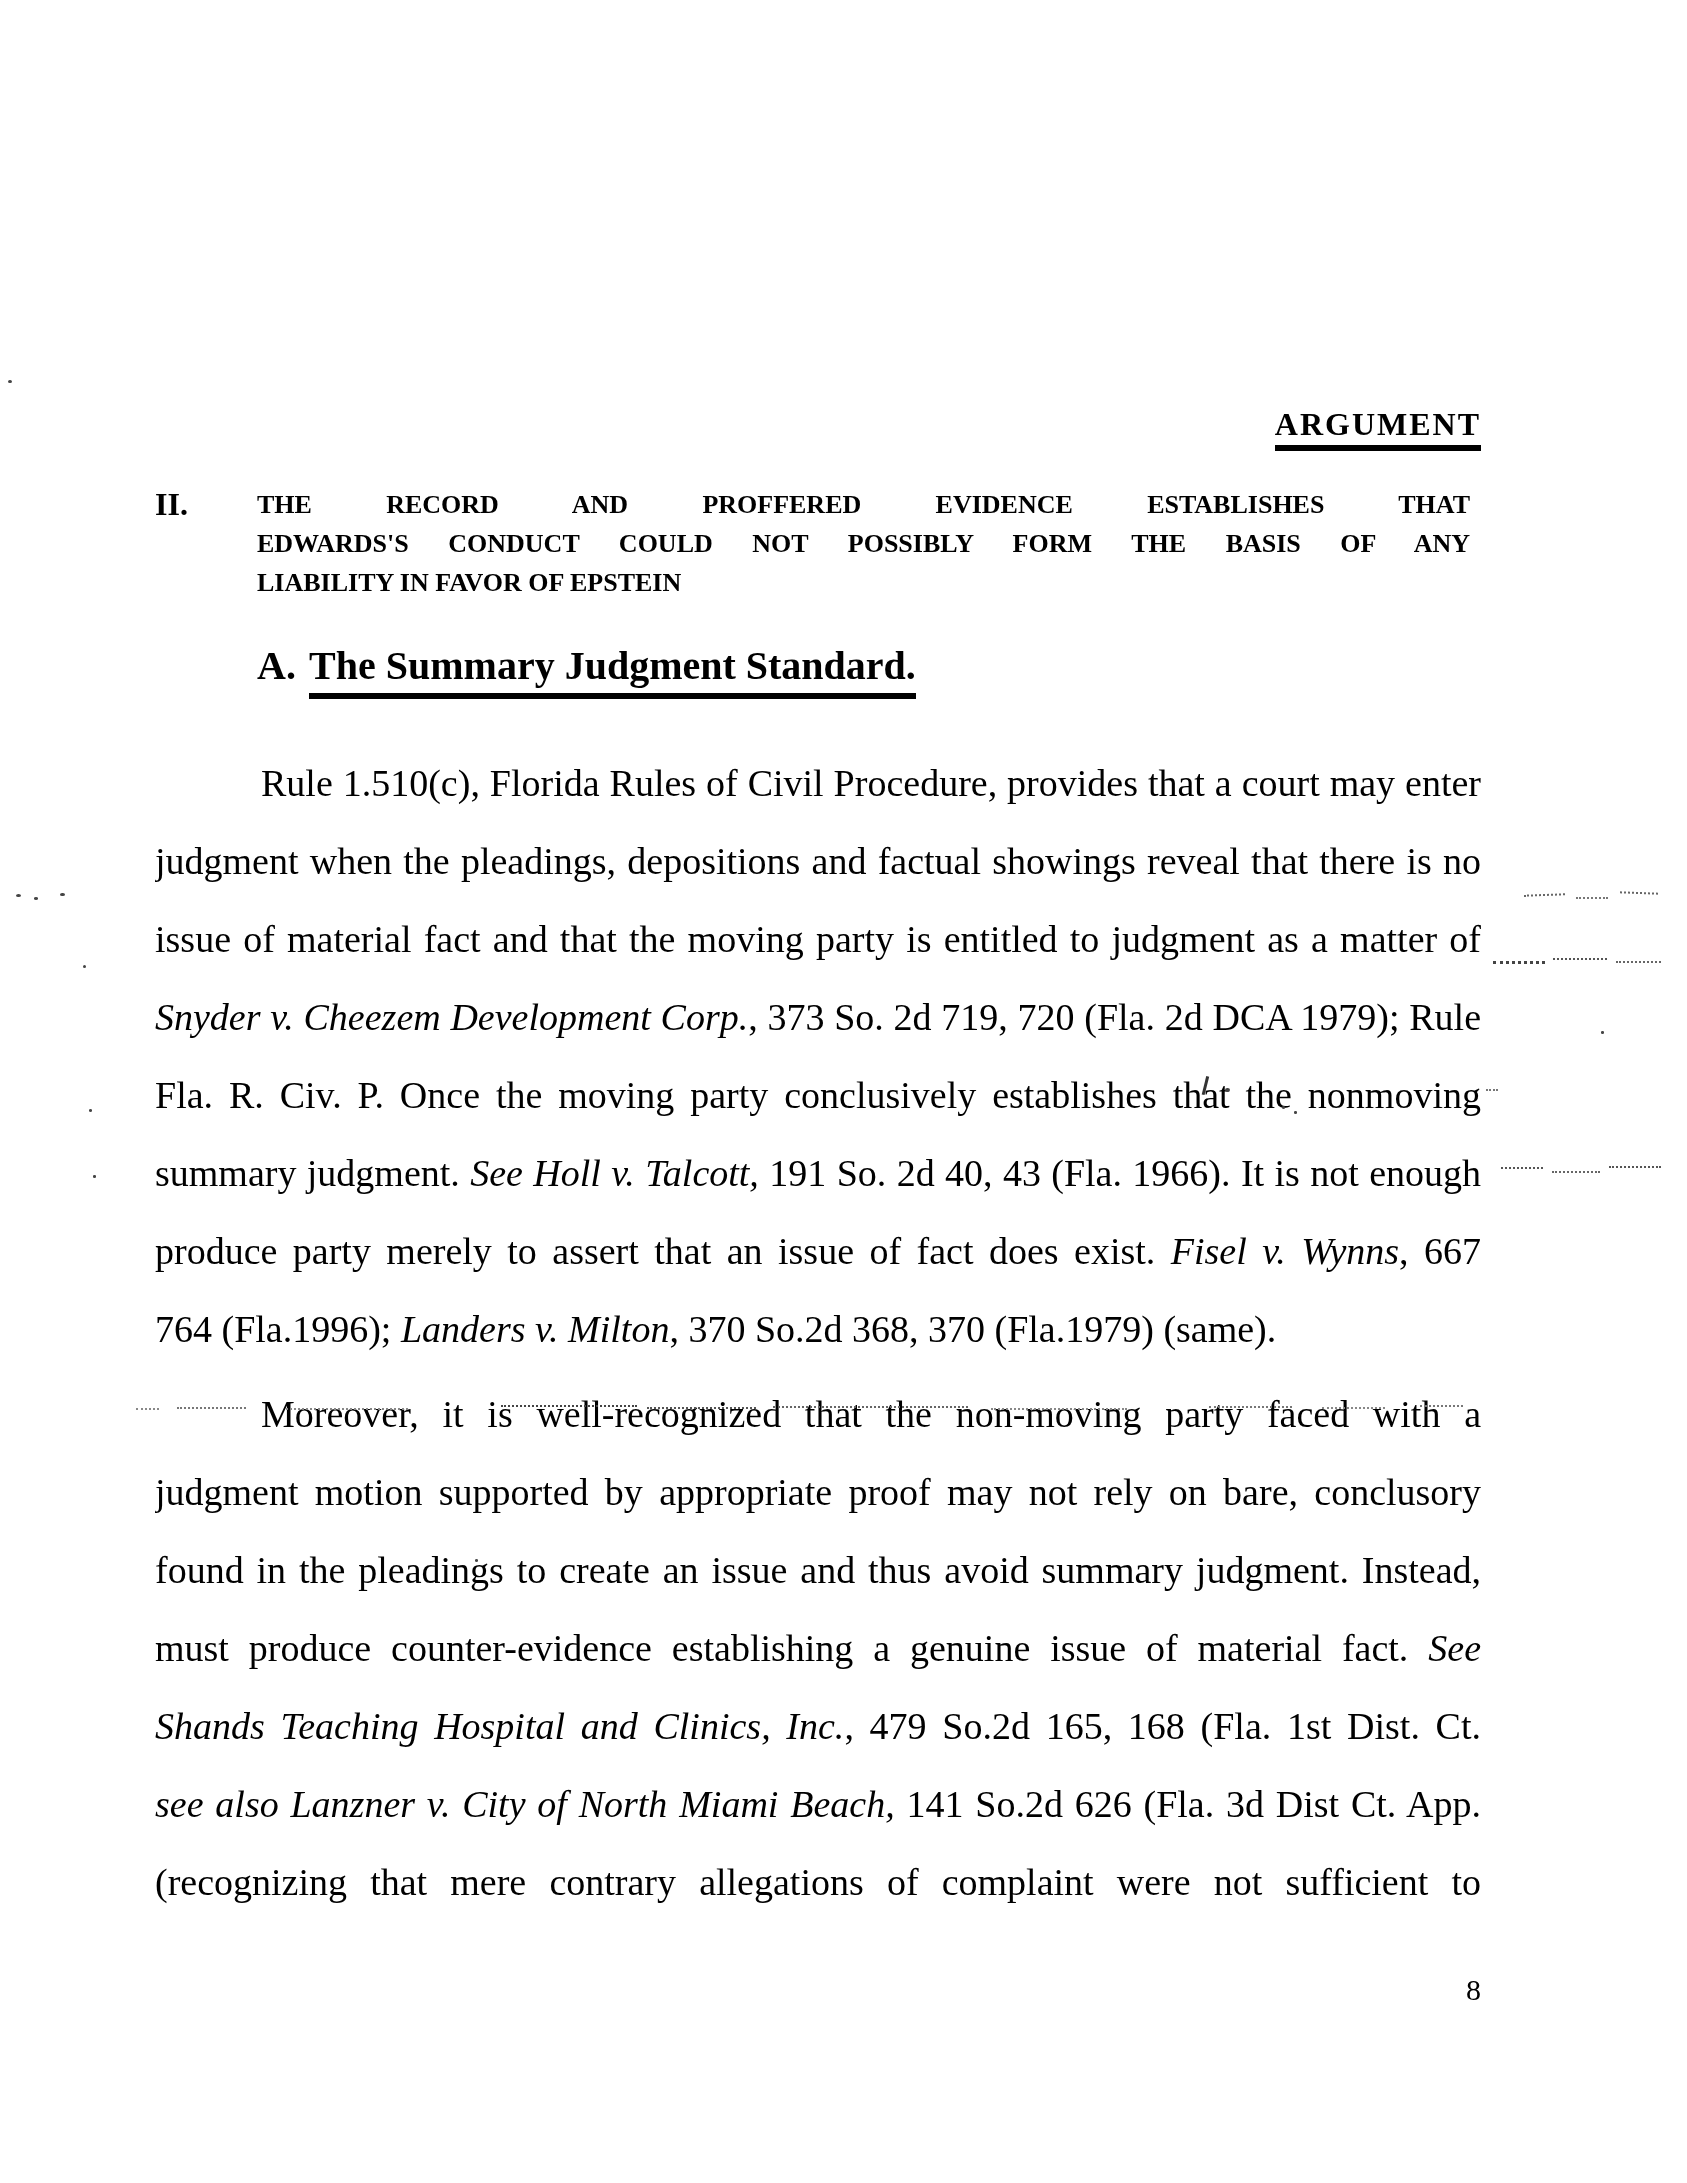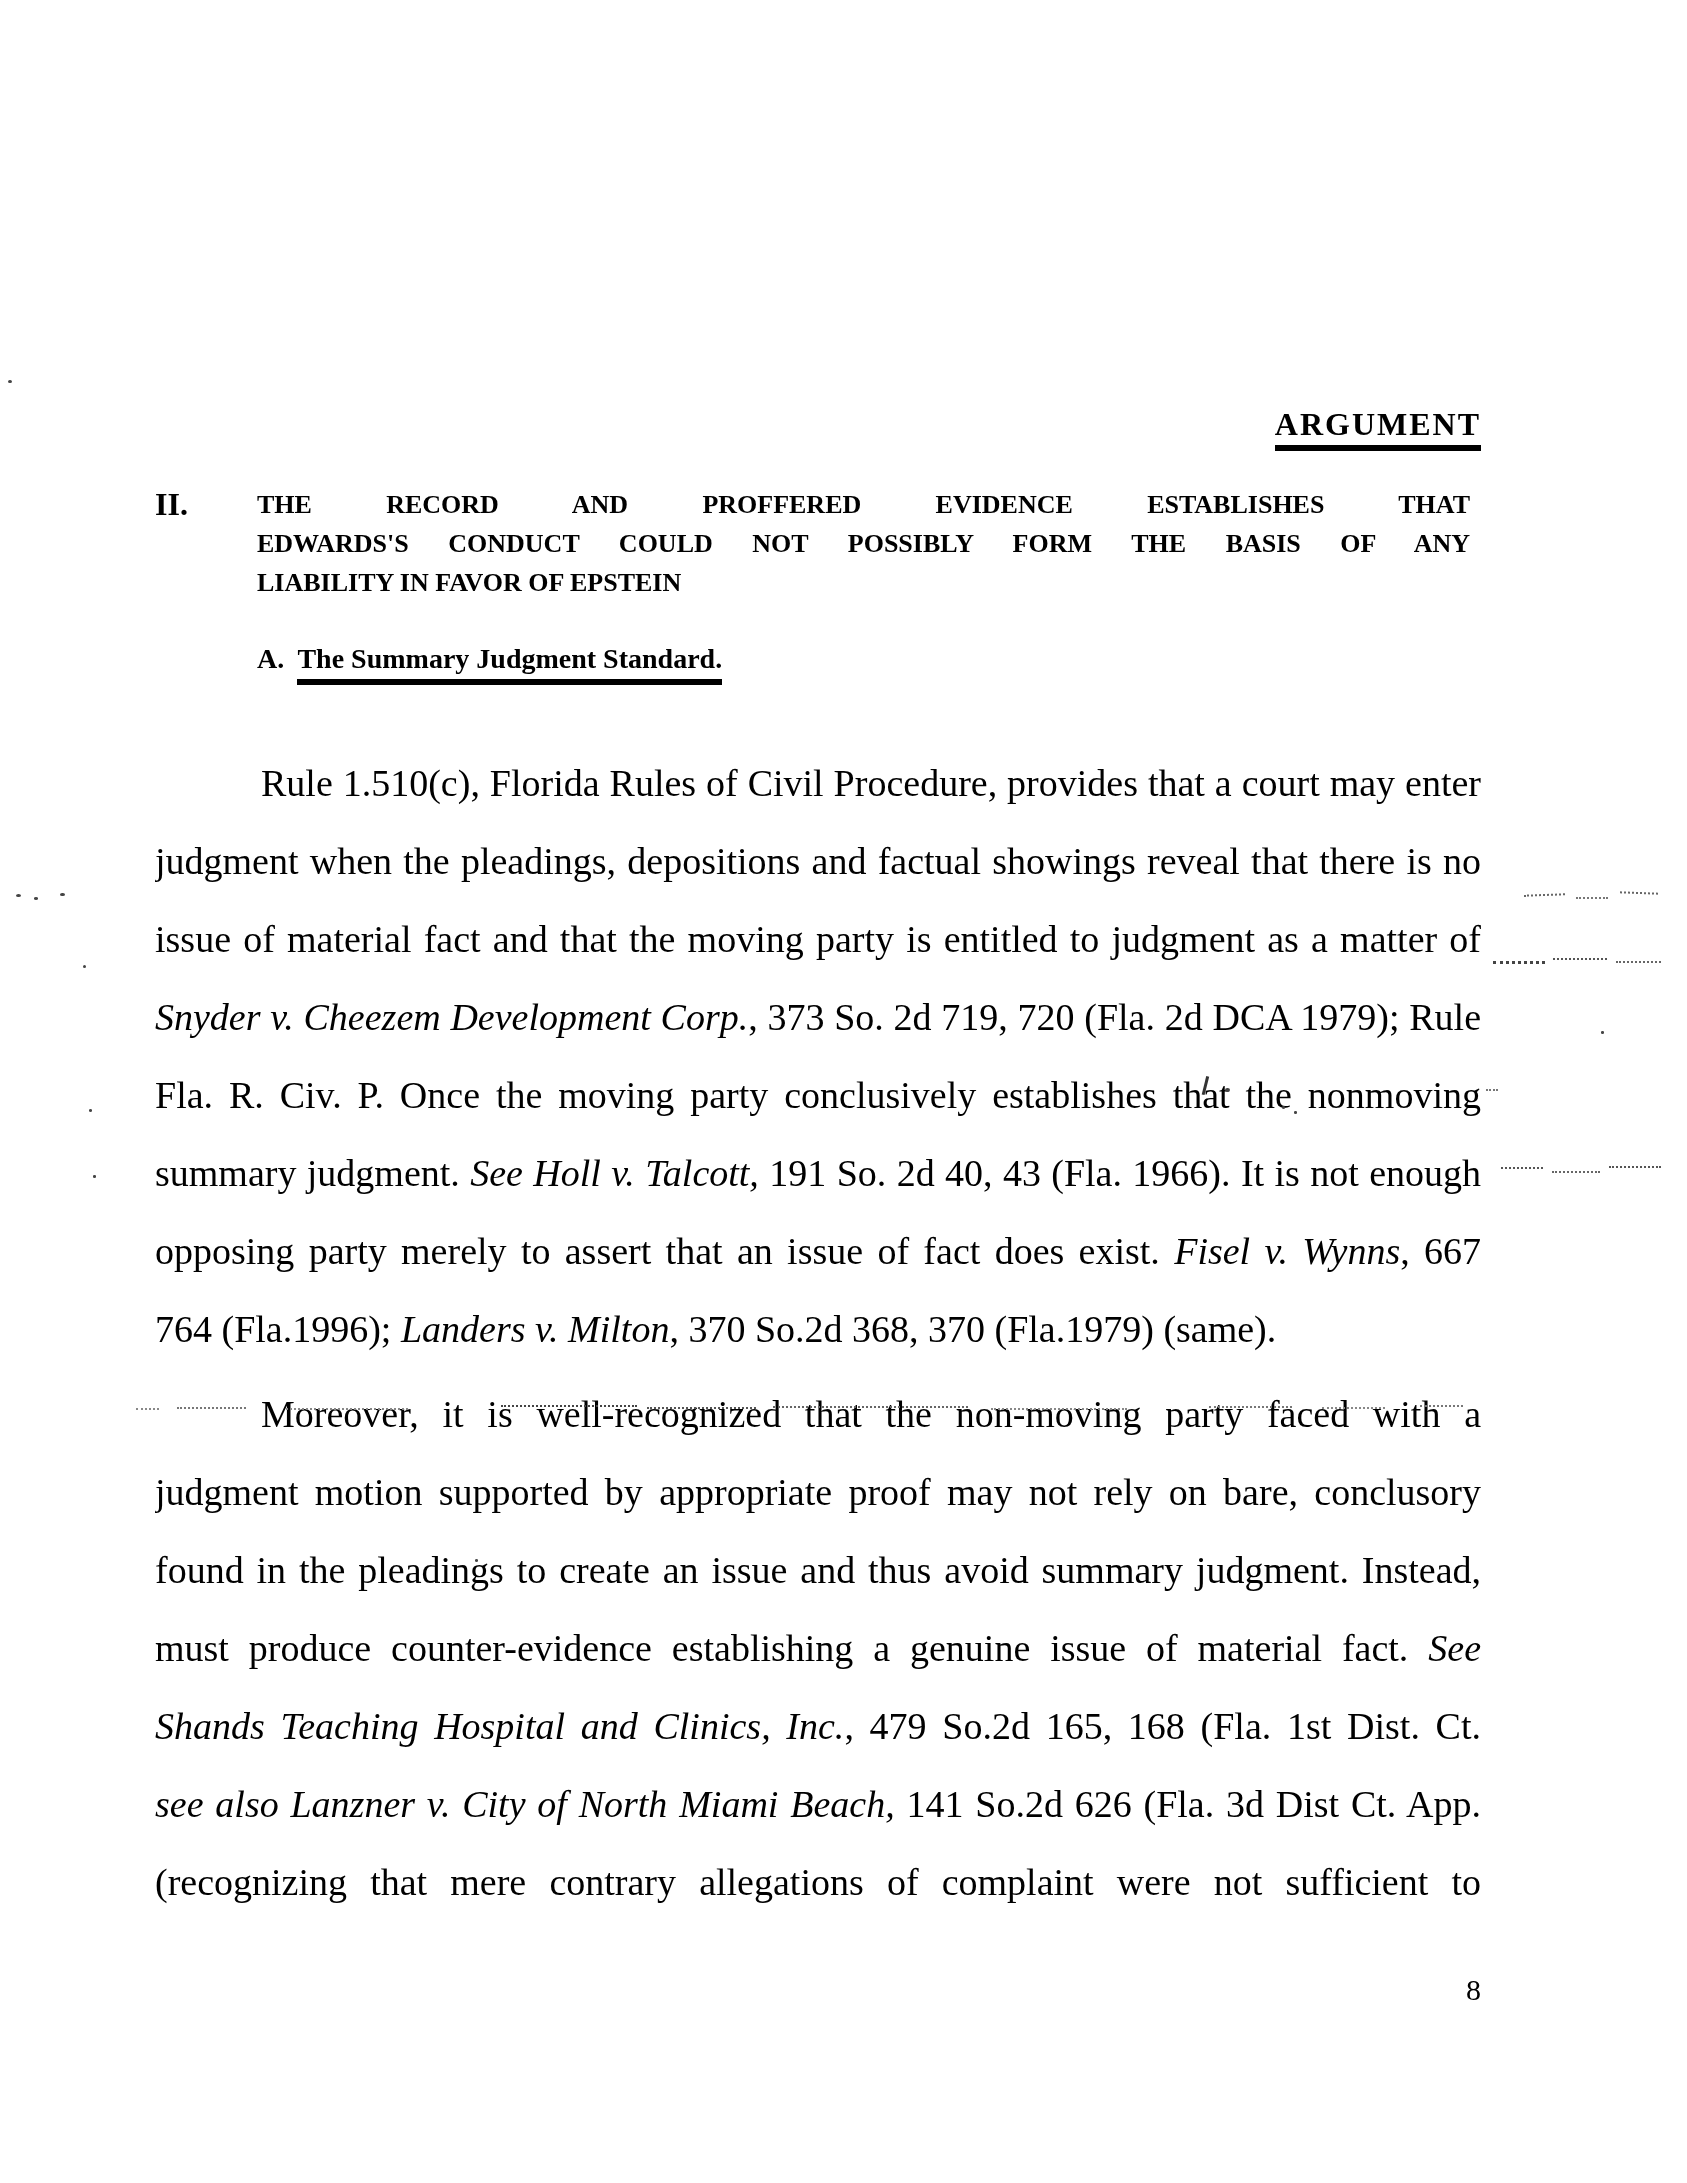--- a/index.html
+++ b/index.html
@@ -31,21 +31,21 @@
   }
   .sec-heading{
     position:absolute;left:257px;top:485px;width:1213px;
     font-size:26px;font-weight:bold;line-height:39px;
   }
   .hline{text-align:left;}
   .hline.just{text-align:justify;text-align-last:justify;}
   
   .subsec{
     position:absolute;left:257px;top:644px;
-    font-size:28px;font-weight:bold;line-height:1.1;
+    font-size:40px;font-weight:bold;line-height:1.1;
   }
   .subsec .us{border-bottom:6.6px solid #000;padding-bottom:5.3px;margin-left:13.2px;}
   
   .body-col{
     position:absolute;left:155px;top:744px;width:1326px;
     font-size:38px;line-height:78px;
   }
   .para + .para{margin-top:7.3px;}
   .line{height:78px;overflow:hidden;}
   .line.just{text-align:justify;text-align-last:justify;}
@@ -80,21 +80,21 @@
   </div>
 
   <div class="body-col">
       <div class="para">
         <div class="line just ind"><span>Rule 1.510(c), Florida Rules of Civil Procedure, provides that a court may enter summary</span></div>
         <div class="line just"><span>judgment when the pleadings, depositions and factual showings reveal that there is no genuine</span></div>
         <div class="line just"><span>issue of material fact and that the moving party is entitled to judgment as a matter of law. </span><span class="it">See</span></div>
         <div class="line just"><span class="it">Snyder v. Cheezem Development Corp.</span><span>, 373 So. 2d 719, 720 (Fla. 2d DCA 1979); Rule 1.510(c),</span></div>
         <div class="line just"><span>Fla. R. Civ. P. Once the moving party conclusively establishes that the nonmoving party cannot</span></div>
         <div class="line just"><span>summary judgment. </span><span class="it">See Holl v. Talcott,</span><span> 191 So. 2d 40, 43 (Fla. 1966). It is not enough for the</span></div>
-        <div class="line just"><span>opposing party merely to assert that an issue of fact does exist. </span><span class="it">Fisel v. Wynns</span><span>, 667 So.2d 761,</span></div>
+        <div class="line just"><span>produce party merely to assert that an issue of fact does exist. </span><span class="it">Fisel v. Wynns</span><span>, 667 So.2d 761,</span></div>
         <div class="line"><span>764 (Fla.1996); </span><span class="it">Landers v. Milton</span><span>, 370 So.2d 368, 370 (Fla.1979) (same).</span></div>
       </div>
       <div class="para">
         <div class="line just ind"><span>Moreover, it is well-recognized that the non-moving party faced with a summary</span></div>
         <div class="line just"><span>judgment motion supported by appropriate proof may not rely on bare, conclusory assertions</span></div>
         <div class="line just"><span>found in the pleadings to create an issue and thus avoid summary judgment. Instead, the party</span></div>
         <div class="line just"><span>must produce counter-evidence establishing a genuine issue of material fact. </span><span class="it">See Bryant v.</span></div>
         <div class="line just"><span class="it">Shands Teaching Hospital and Clinics, Inc.</span><span>, 479 So.2d 165, 168 (Fla. 1st Dist. Ct. App. 1985);</span></div>
         <div class="line just"><span class="it">see also Lanzner v. City of North Miami Beach,</span><span> 141 So.2d 626 (Fla. 3d Dist Ct. App. 1962)</span></div>
         <div class="line just"><span>(recognizing that mere contrary allegations of complaint were not sufficient to preclude summary</span></div>

